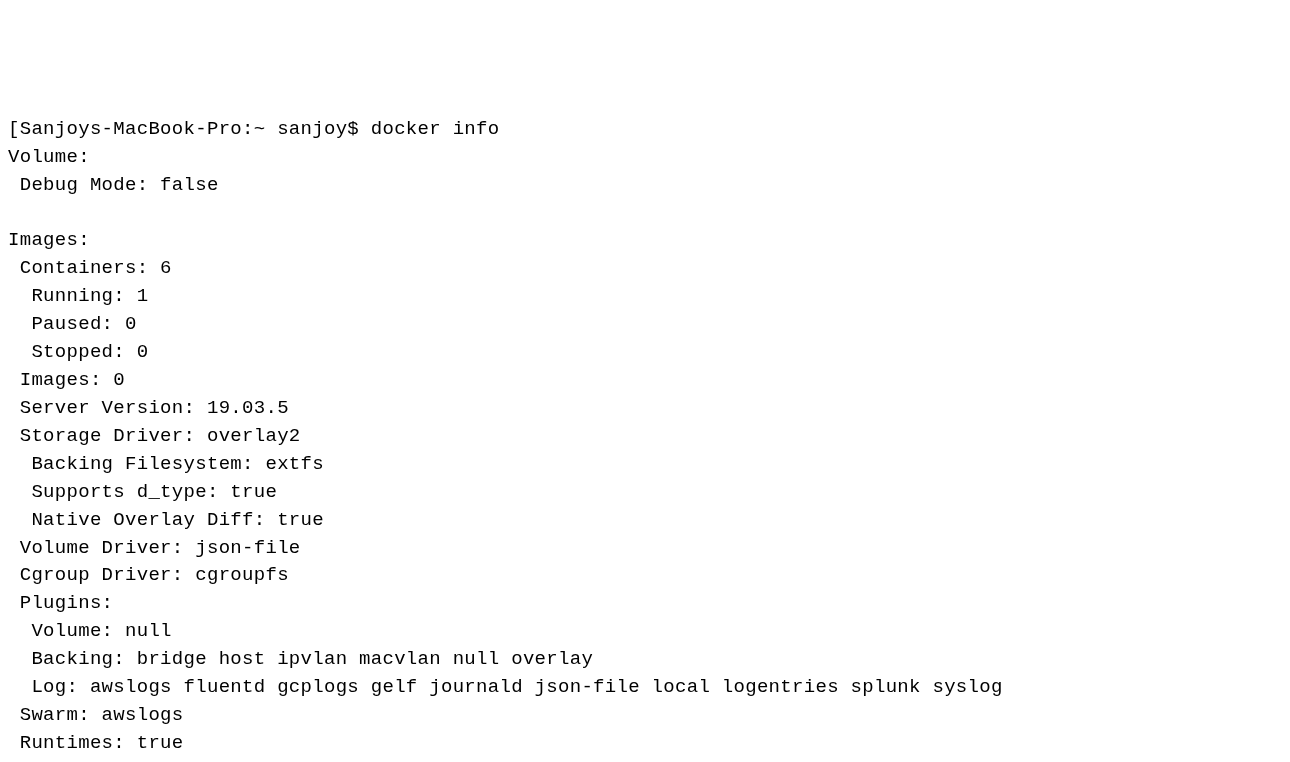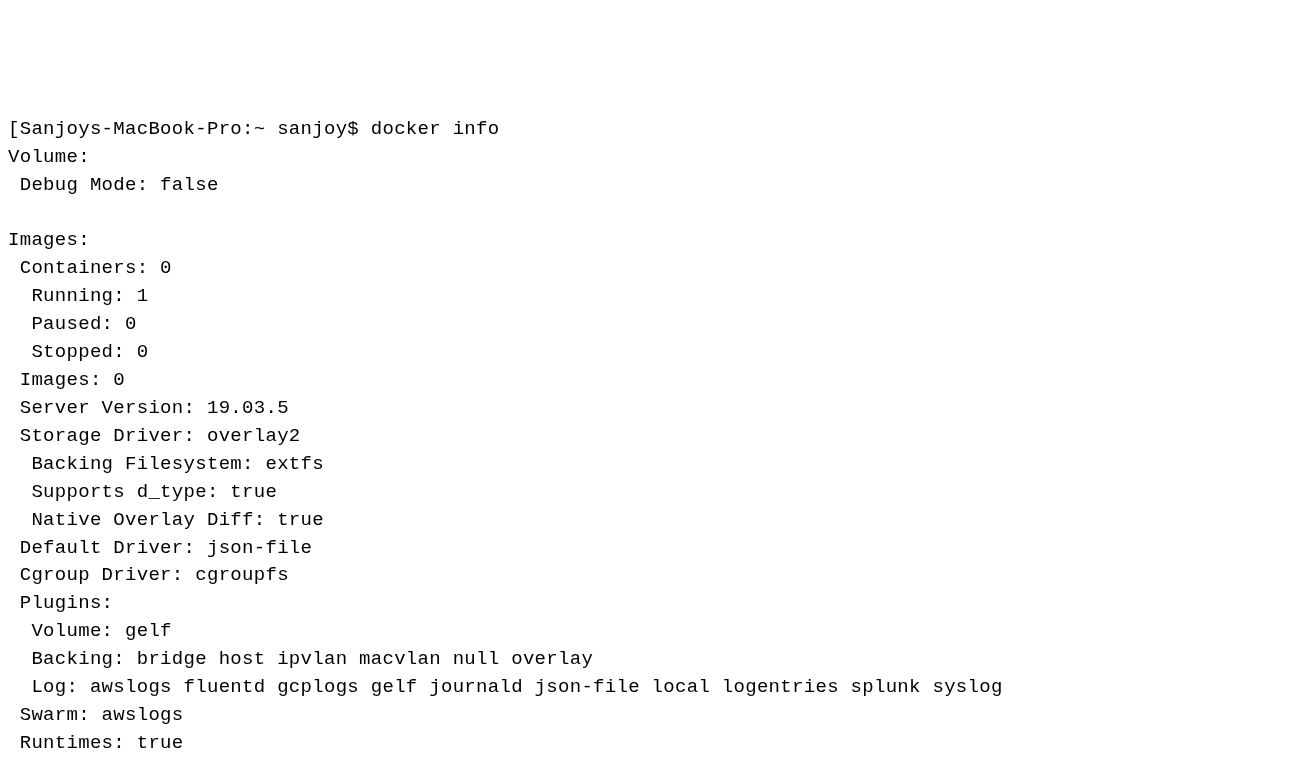--- a/index.html
+++ b/index.html
@@ -24,34 +24,34 @@
 </head>
 <body>
 
 
 
 <div class="terminal-output"><span>[Sanjoys-MacBook-Pro:~ sanjoy$ docker info</span>
 <span>Volume:</span>
 <span> Debug Mode: false</span>
 <span></span>
 <span>Images:</span>
-<span> Containers: 0</span>
+<span> Containers: 6</span>
 <span>  Running: 1</span>
 <span>  Paused: 0</span>
 <span>  Stopped: 0</span>
 <span> Images: 0</span>
 <span> Server Version: 19.03.5</span>
 <span> Storage Driver: overlay2</span>
 <span>  Backing Filesystem: extfs</span>
 <span>  Supports d_type: true</span>
 <span>  Native Overlay Diff: true</span>
-<span> Default Driver: json-file</span>
+<span> Volume Driver: json-file</span>
 <span> Cgroup Driver: cgroupfs</span>
 <span> Plugins:</span>
-<span>  Volume: gelf</span>
+<span>  Volume: null</span>
 <span>  Backing: bridge host ipvlan macvlan null overlay</span>
 <span>  Log: awslogs fluentd gcplogs gelf journald json-file local logentries splunk syslog</span>
 <span> Swarm: awslogs</span>
 <span> Runtimes: true</span>
 <span> Default Runtime: runc</span>
 
 
 </div>
 
 

